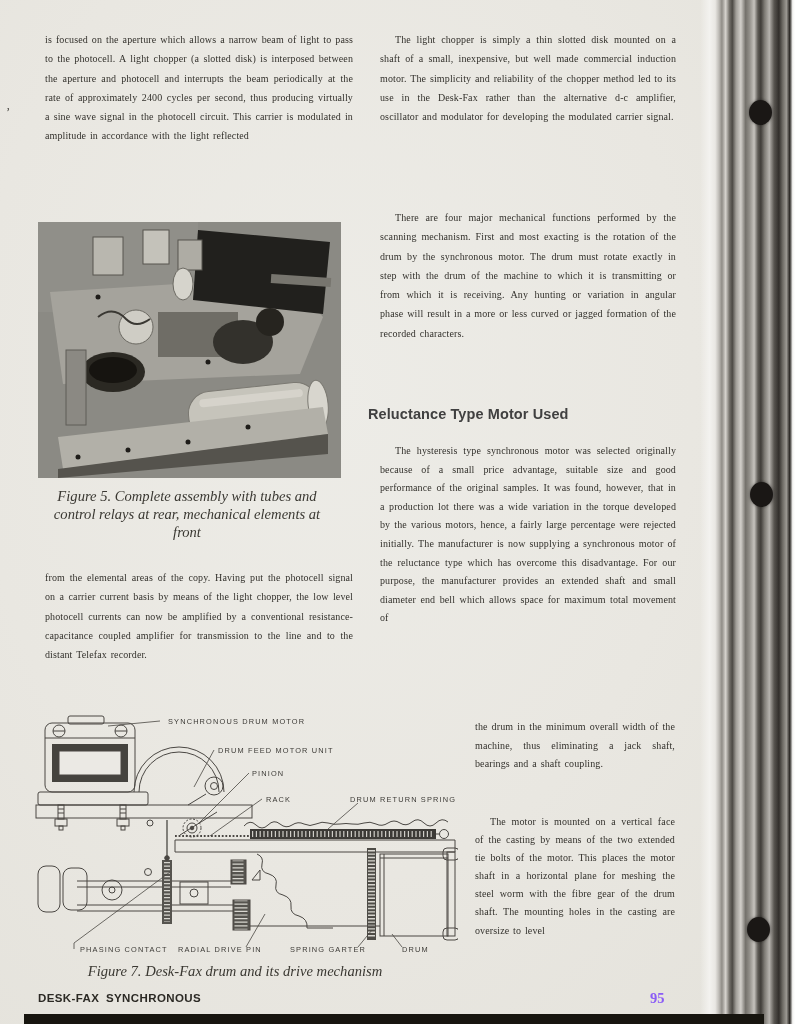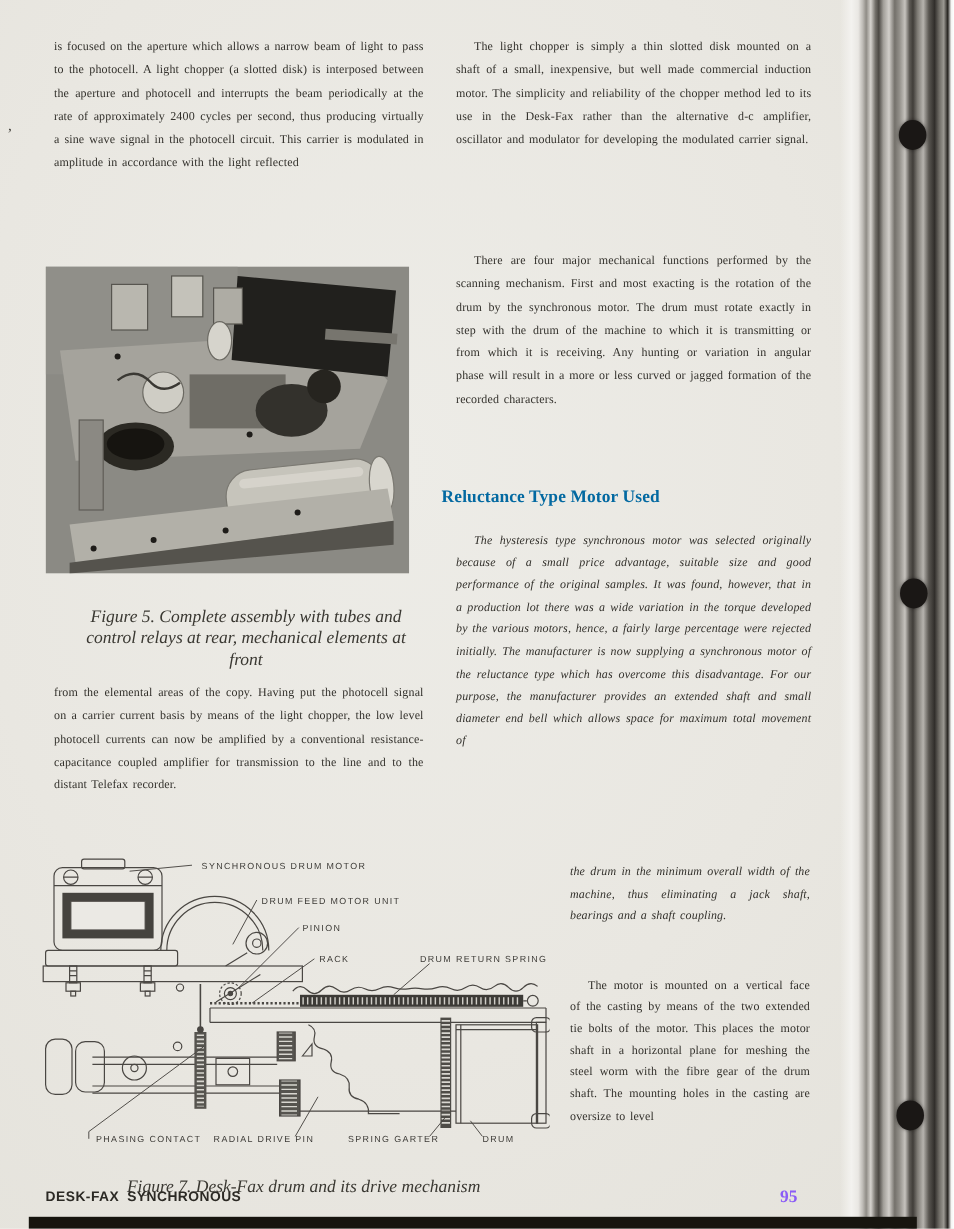--- a/index.html
+++ b/index.html
@@ -4,25 +4,25 @@
 <style>
   html,body{margin:0;padding:0;}
   body{width:795px;height:1024px;overflow:hidden;position:relative;
        font-family:"Liberation Serif", serif;color:#33312c;background:#f2f1ed;}
   .page-surface{position:absolute;inset:0;
        background:radial-gradient(ellipse at 42% 38%, #edece7 0%, #e9e7e1 55%, #e4e2db 100%);}
   .body-text{position:absolute;margin:12px;font-size:10px;line-height:19.3px;
        text-align:justify;letter-spacing:0.12px;word-spacing:1.2px;hyphens:auto;}
   .indent{text-indent:15px;}
   .justify-last{text-align-last:justify;}
-  .narrow{line-height:18.6px;font-style:italic;}
-  .caption{position:absolute;margin:18px;font-style:italic;font-size:14.6px;
+  .narrow{line-height:18.6px;}
+  .caption{position:absolute;margin:0;font-style:italic;font-size:14.6px;
        line-height:18.2px;text-align:center;color:#3a3832;}
-  .section-heading{position:absolute;margin:0;font-family:Liberation Serif, serif;
-       font-weight:bold;font-size:14.5px;color:#0369a1;letter-spacing:0.1px;}
+  .section-heading{position:absolute;margin:0;font-family:Liberation Sans, sans-serif;
+       font-weight:bold;font-size:14.5px;color:#404040;letter-spacing:0.1px;}
   .footer-pub{position:absolute;margin:0;font-family:"Liberation Sans",sans-serif;
        font-weight:bold;font-size:11.5px;letter-spacing:0.4px;word-spacing:3px;color:#2b2924;}
   .page-number{position:absolute;margin:0;font-weight:bold;font-size:14.5px;color:#8b5cf6;}
   .binding{position:absolute;top:0;right:0;width:95px;height:1024px;
        background:linear-gradient(90deg,
         rgba(238,237,233,0) 0%, #f3f2ef 10%,
         #e9e7e3 16%, #bdbab5 20%, #8f8c86 23%, #d6d3ce 27%,
         #74716b 31%, #4c4944 34%, #a19e98 38%, #d2cfca 43%,
         #74716b 48%, #918e88 52%, #c6c3be 57%, #5d5a55 61%,
         #403d39 64%, #7e7b75 68%, #b6b3ae 73%, #585550 78%,

